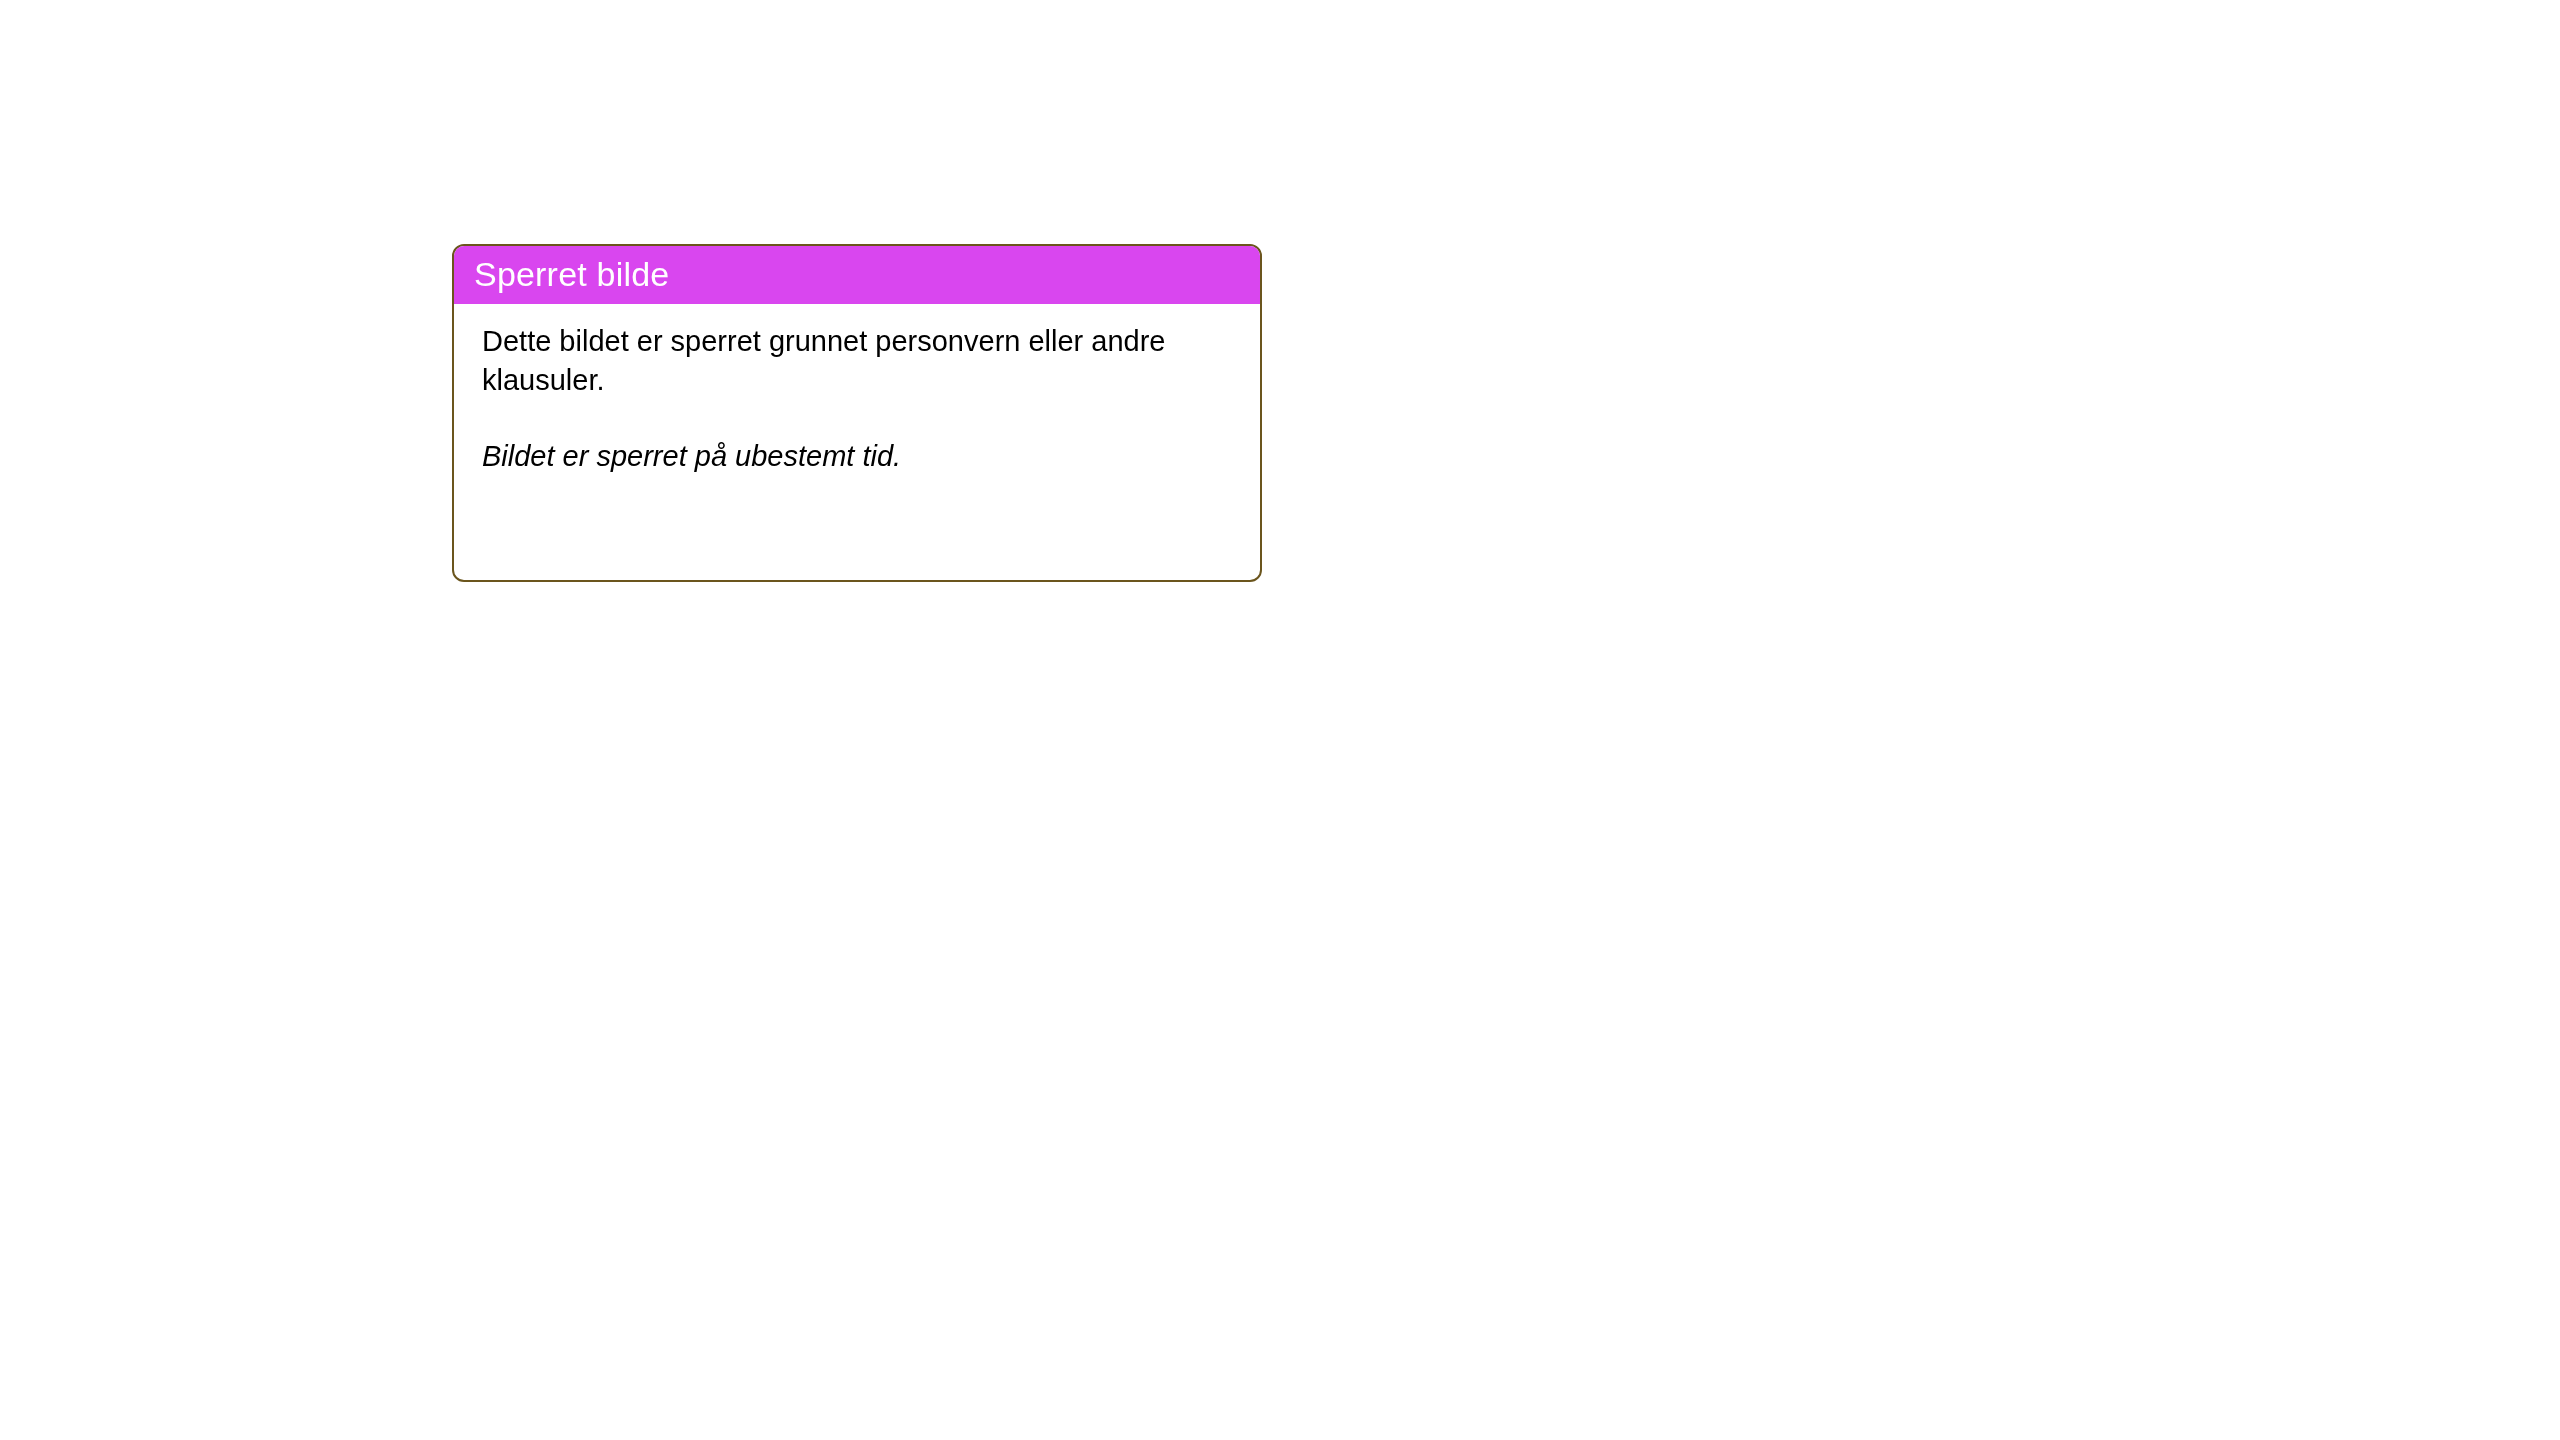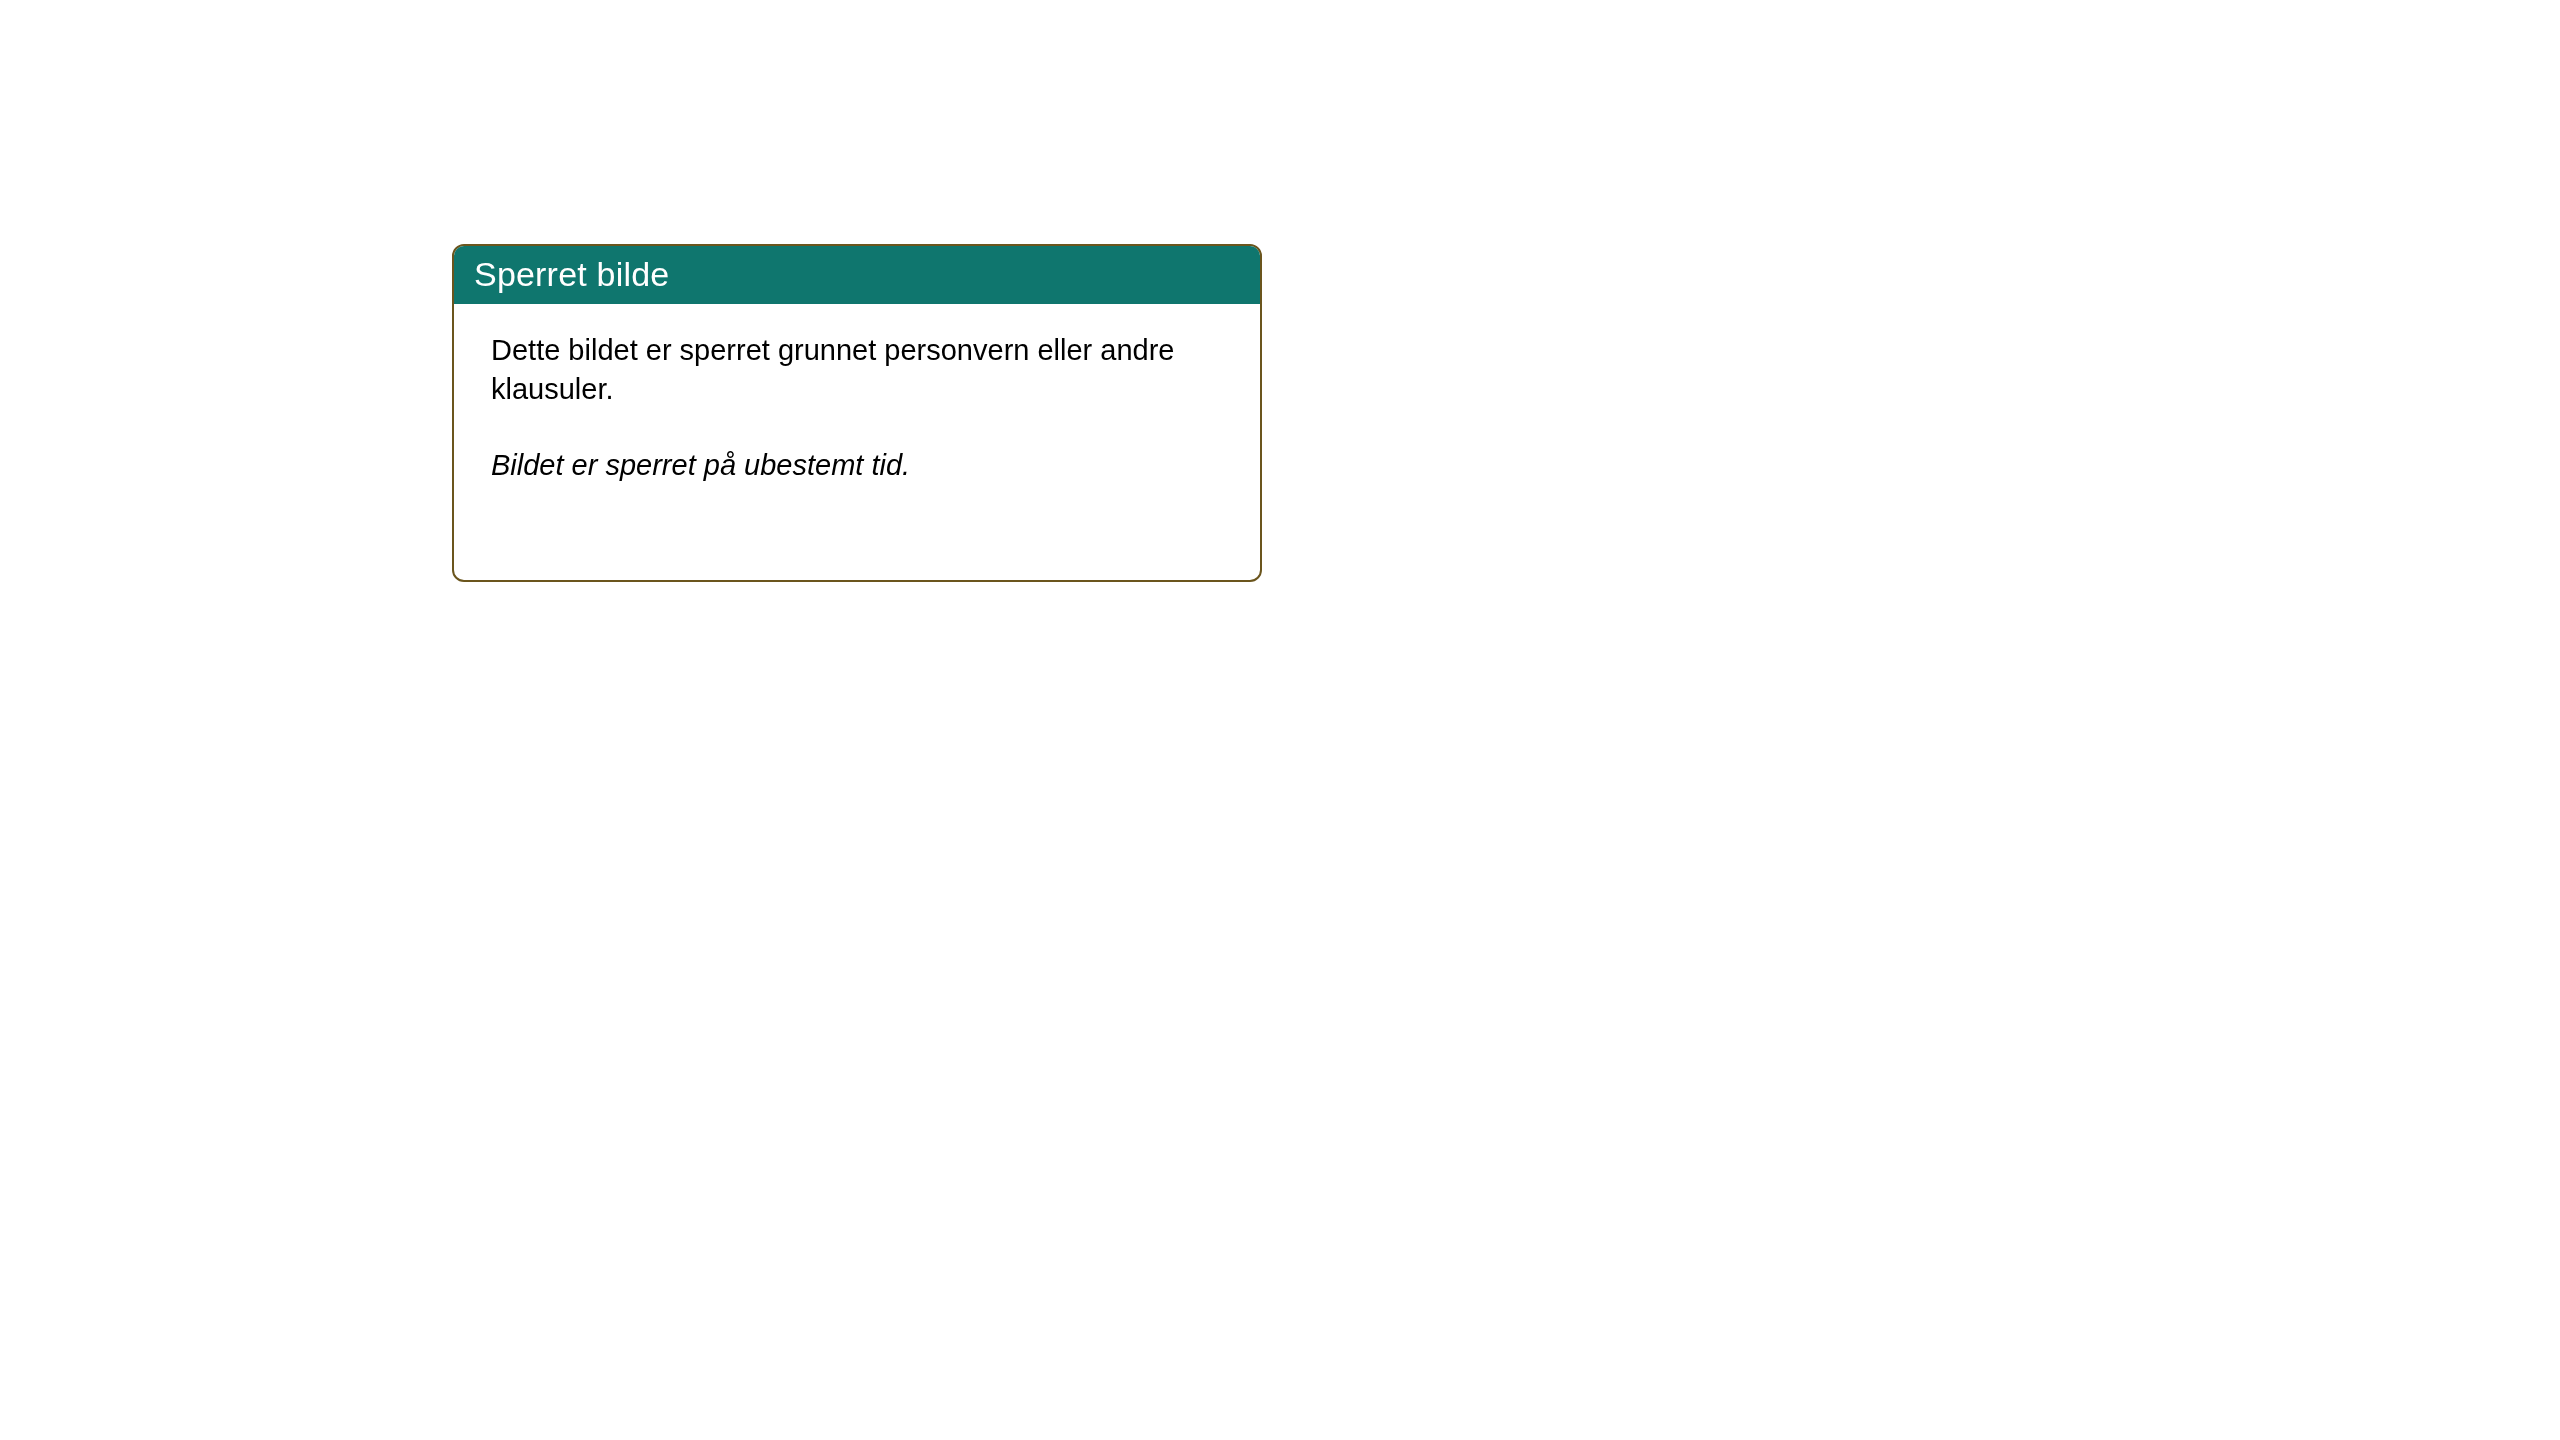--- a/index.html
+++ b/index.html
@@ -34,21 +34,21 @@
     display: flex;
     flex-direction: column;
     overflow: hidden;
   }
 
   .notice-panel.panel-left  { width: 810px; height: 338px; }
   .notice-panel.panel-right { width: 810px; height: 338px; }
 
   .panel-header {
     box-sizing: border-box;
-    background: #0f766e;
+    background: #d946ef;
     color: #ffffff;
     height: 60px;
     flex: 0 0 60px;
     display: flex;
     align-items: center;
     padding: 0 0 0 22px;
     margin: -2px -2px 0 -2px;
     border-top-left-radius: 12px;
     border-top-right-radius: 12px;
   }
@@ -65,21 +65,21 @@
   .panel-body {
     flex: 1 1 auto;
     padding: 14px 26px 0 24px;
     color: #000000;
   }
 
   .panel-paragraph {
     font-size: 29px;
     line-height: 1.33;
     color: #000000;
-    margin: 13px;
+    margin: 4px;
     font-weight: 400;
   }
 
   .panel-paragraph + .panel-paragraph {
     margin-top: 38px;
     font-style: italic;
   }
 </style>
 </head>
 <body>

